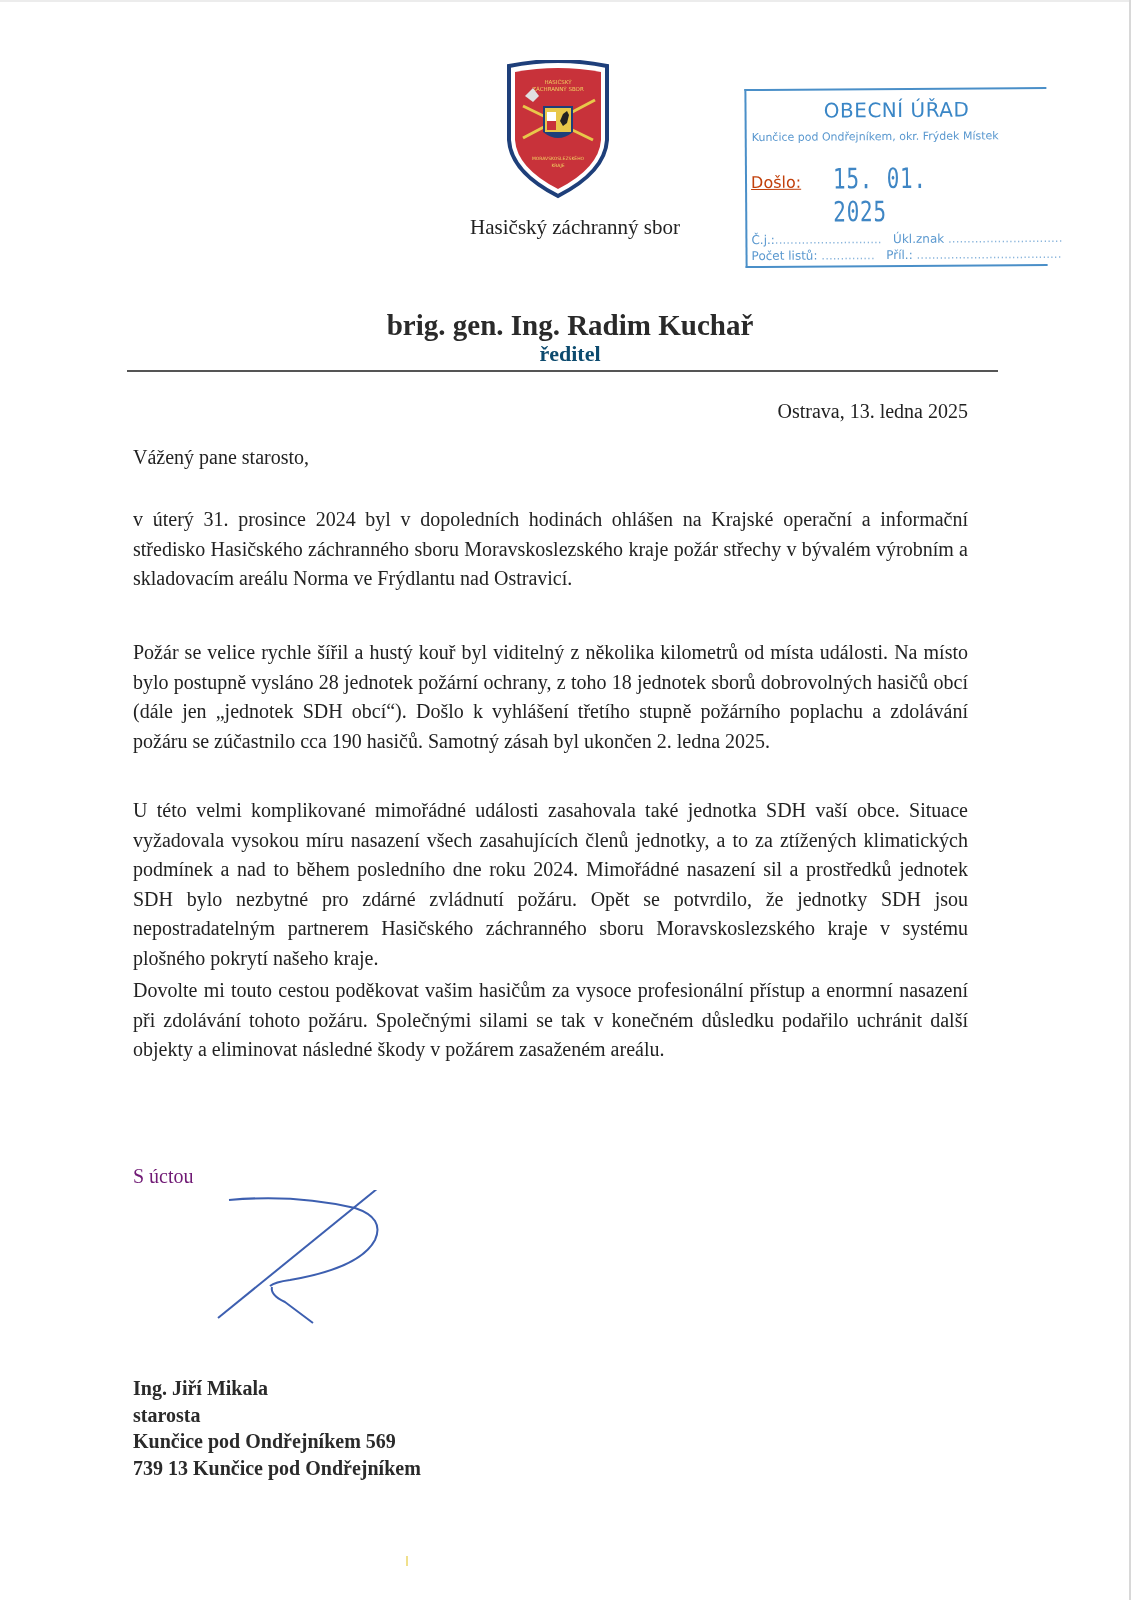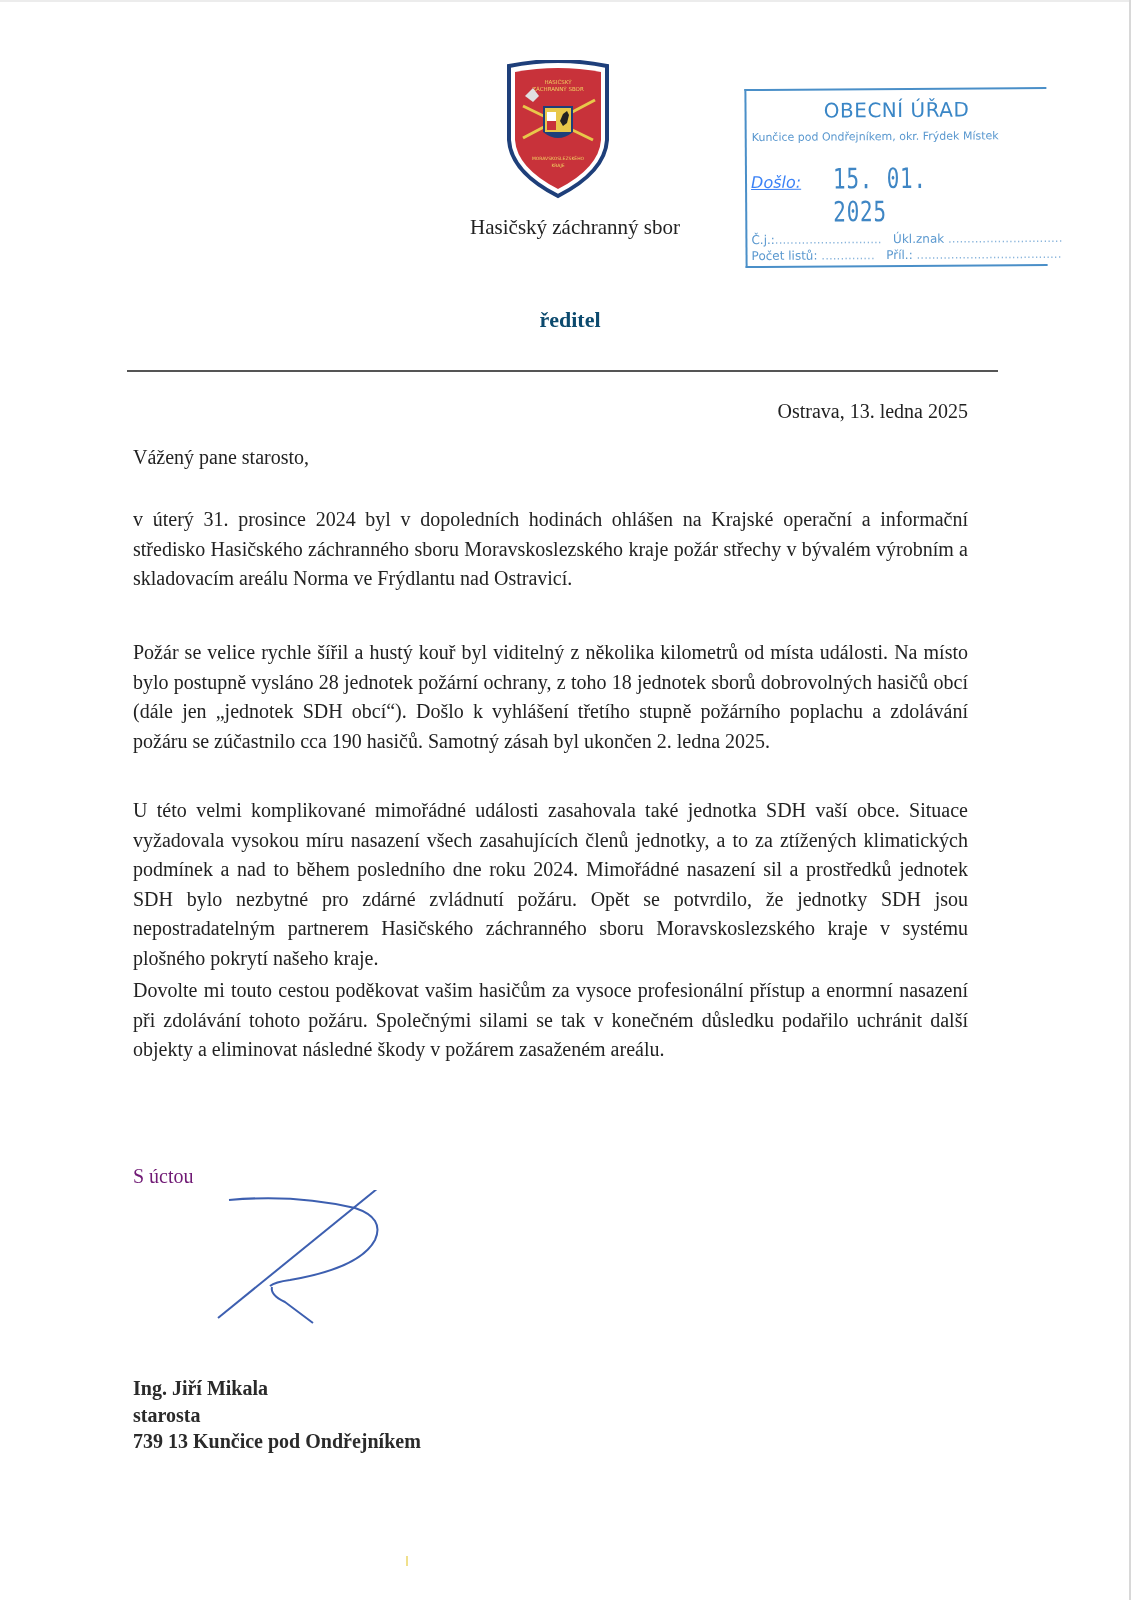--- a/index.html
+++ b/index.html
@@ -22,21 +22,21 @@
     .rule { position: absolute; left: 127px; top: 370px; width: 871px; height: 2px; background: #555; }
 
     
     .stamp {
       position: absolute; left: 745px; top: 88px; width: 300px; height: 175px;
       border: 2px solid #4a8fc8; border-right: none; color: #3b87c4;
       font-family: "DejaVu Sans", sans-serif; transform: rotate(-0.4deg);
     }
     .stamp .title { position: absolute; left: 0; right: 0; top: 8px; text-align: center; font-size: 20px; letter-spacing: 0.5px; color: #3a86c6; }
     .stamp .sub { position: absolute; left: 5px; top: 40px; font-size: 11px; color: #5a98cf; white-space: nowrap; }
-    .stamp .doslo-label { position: absolute; left: 4px; top: 82px; font-size: 16px; text-decoration: underline; color: #3b82f6; font-style: italic; }
+    .stamp .doslo-label { position: absolute; left: 4px; top: 82px; font-size: 16px; text-decoration: underline; color: #c2410c; }
     .stamp .doslo-date { position: absolute; left: 86px; top: 72px; font-size: 28px; letter-spacing: 1px; color: #3f86c4; font-family: "DejaVu Sans Mono", monospace; transform: scaleX(0.75); transform-origin: left; }
     .stamp .row1, .stamp .row2 { position: absolute; left: 4px; font-size: 12px; color: #5a98cf; white-space: nowrap; }
     .stamp .row1 { top: 142px; }
     .stamp .row2 { top: 158px; }
     .stamp .dots { letter-spacing: 0; color: #8ab5dc; }
 
     
     .date { position: absolute; left: 700px; top: 400px; width: 268px; text-align: right; font-size: 20px; color: #222; }
     .salutation { position: absolute; left: 133px; top: 446px; font-size: 20px; color: #222; }
     .para { position: absolute; left: 133px; width: 835px; font-size: 20px; line-height: 29.5px; text-align: justify; color: #222; }
@@ -90,20 +90,21 @@
     <span>Počet listů:</span> <span class="dots">..............</span>
     &nbsp;&nbsp;<span>Příl.:</span> <span class="dots">......................................</span>
   </div>
 </div>
 
 <div class="org">
   <div>Hasičský záchranný sbor</div>
 </div>
 
 <div class="director">
+  <div class="name">brig. gen. Ing. Radim Kuchař</div>
   <div class="role">ředitel</div>
 </div>
 <div class="rule"></div>
 
 <div class="date">Ostrava, 13. ledna 2025</div>
 <div class="salutation">Vážený pane starosto,</div>
 
 <div class="para p1">v úterý 31. prosince 2024 byl v dopoledních hodinách ohlášen na Krajské operační a informační středisko Hasičského záchranného sboru Moravskoslezského kraje požár střechy v bývalém výrobním a skladovacím areálu Norma ve Frýdlantu nad Ostravicí.</div>
 <div class="para p2">Požár se velice rychle šířil a hustý kouř byl viditelný z několika kilometrů od místa události. Na místo bylo postupně vysláno 28 jednotek požární ochrany, z toho 18 jednotek sborů dobrovolných hasičů obcí (dále jen „jednotek SDH obcí“). Došlo k vyhlášení třetího stupně požárního poplachu a zdolávání požáru se zúčastnilo cca 190 hasičů. Samotný zásah byl ukončen 2. ledna 2025.</div>
 <div class="para p3">U této velmi komplikované mimořádné události zasahovala také jednotka SDH vaší obce. Situace vyžadovala vysokou míru nasazení všech zasahujících členů jednotky, a to za ztížených klimatických podmínek a nad to během posledního dne roku 2024. Mimořádné nasazení sil a prostředků jednotek SDH bylo nezbytné pro zdárné zvládnutí požáru. Opět se potvrdilo, že jednotky SDH jsou nepostradatelným partnerem Hasičského záchranného sboru Moravskoslezského kraje v systému plošného pokrytí našeho kraje.</div>
@@ -115,16 +116,17 @@
   <svg width="180" height="145" viewBox="0 0 180 145">
     <path d="M14 10 Q80 4 140 18 Q170 28 160 50 Q145 78 75 90 Q60 92 55 96" fill="none" stroke="#3d5fb0" stroke-width="2"></path>
     <path d="M168 -6 L3 128" fill="none" stroke="#3d5fb0" stroke-width="2"></path>
     <path d="M57 97 Q55 105 70 112 L98 133" fill="none" stroke="#3d5fb0" stroke-width="2"></path>
   </svg>
 </div>
 
 <div class="sender">
   <div>Ing. Jiří Mikala</div>
   <div>starosta</div>
+  <div>Kunčice pod Ondřejníkem 569</div>
   <div>739 13  Kunčice pod Ondřejníkem</div>
 </div>
 
 <div class="speck"></div>
 
 </body></html>

